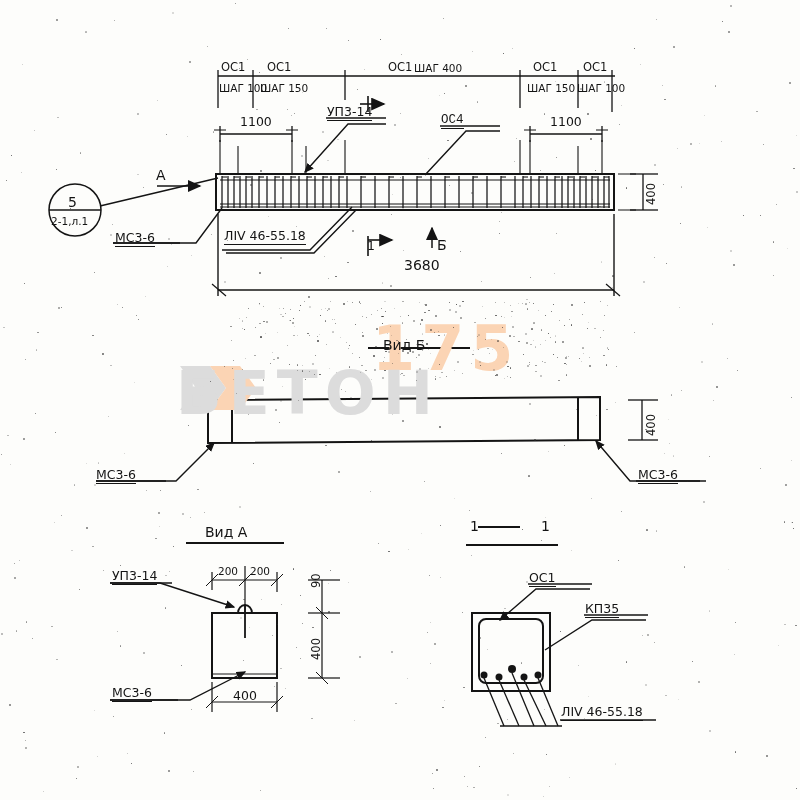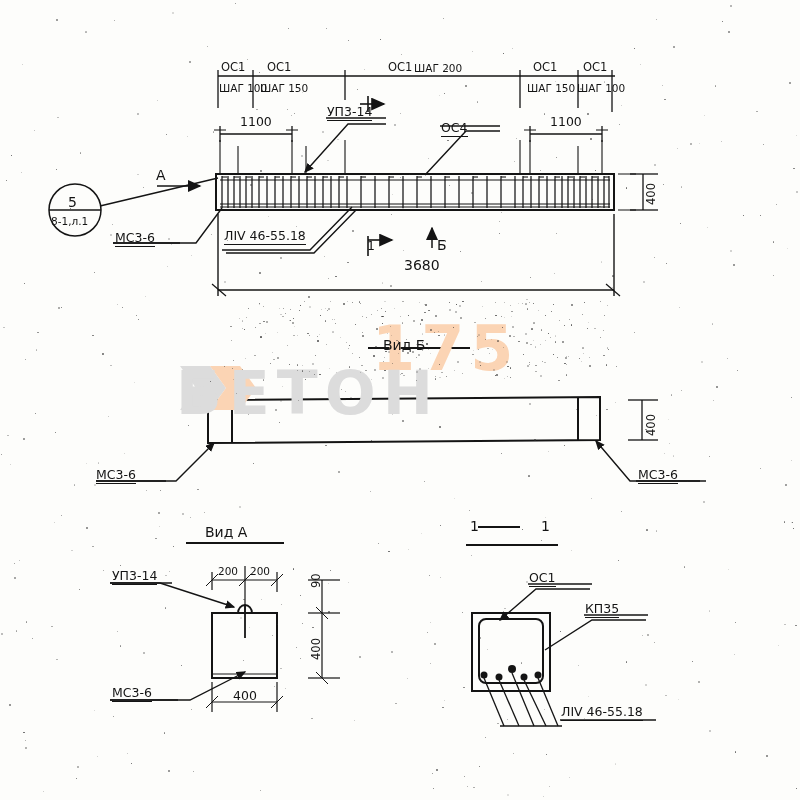--- a/index.html
+++ b/index.html
@@ -347,42 +347,42 @@
 </svg>
 
 <div class="wm" id="wm365">175</div>
 <svg class="wm" id="wmlogo" viewBox="0 0 120 80">
   <path d="M4 18 L34 18 L50 40 L34 62 L4 62 L20 40 Z" fill="#dcdcdc"></path>
   <path d="M34 18 L64 18 L80 40 L64 62 L34 62 L50 40 Z" fill="#fbd4b4"></path>
 </svg>
 <div class="wm" id="wmbeton">БЕТОН</div>
 
 <div class="lbl s13" style="left:68px;top:195px;">5</div>
-<div class="lbl s10" style="left:51px;top:216px;">8-1,л.1</div>
+<div class="lbl s10" style="left:51px;top:216px;">2-1,л.1</div>
 
 <div class="lbl s11" style="left:221px;top:62px;">ОС1</div>
 <div class="lbl s10" style="left:219px;top:83px;">ШАГ 100</div>
 
 <div class="lbl s11" style="left:267px;top:62px;">ОС1</div>
 <div class="lbl s10" style="left:260px;top:83px;">ШАГ 150</div>
 
 <div class="lbl s11" style="left:388px;top:62px;">ОС1</div>
-<div class="lbl s10" style="left:414px;top:63px;">ШАГ 200</div>
+<div class="lbl s10" style="left:414px;top:63px;">ШАГ 400</div>
 
 <div class="lbl s11" style="left:533px;top:62px;">ОС1</div>
 <div class="lbl s10" style="left:527px;top:83px;">ШАГ 150</div>
 
 <div class="lbl s11" style="left:583px;top:62px;">ОС1</div>
 <div class="lbl s10" style="left:577px;top:83px;">ШАГ 100</div>
 
 <div class="lbl s12" style="left:240px;top:116px;">1100</div>
 <div class="lbl s12" style="left:550px;top:116px;">1100</div>
 
 <div class="lbl s12 u" style="left:327px;top:106px;">УП3-14</div>
-<div class="lbl s12 u" style="left:441px;top:122px;">ОС4</div>
+<div class="lbl s12 u" style="left:441px;top:114px;font-family:Liberation Mono, monospace;">ОС4</div>
 <div class="lbl s12 u" style="left:115px;top:232px;">МС3-6</div>
 <div class="lbl s12 u" style="left:224px;top:230px;">ЛIV 46-55.18</div>
 
 <div class="lbl s13" style="left:156px;top:168px;">А</div>
 <div class="lbl s13" style="left:437px;top:238px;">Б</div>
 <div class="lbl s12" style="left:367px;top:240px;">1</div>
 
 <div class="lbl s13" style="left:404px;top:258px;">3680</div>
 <div class="lbl s11 rot" style="left:646px;top:205px;">400</div>
 

